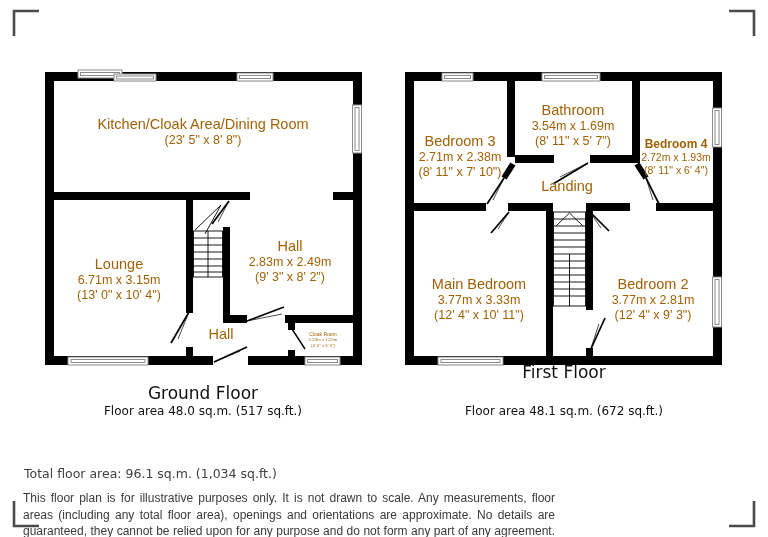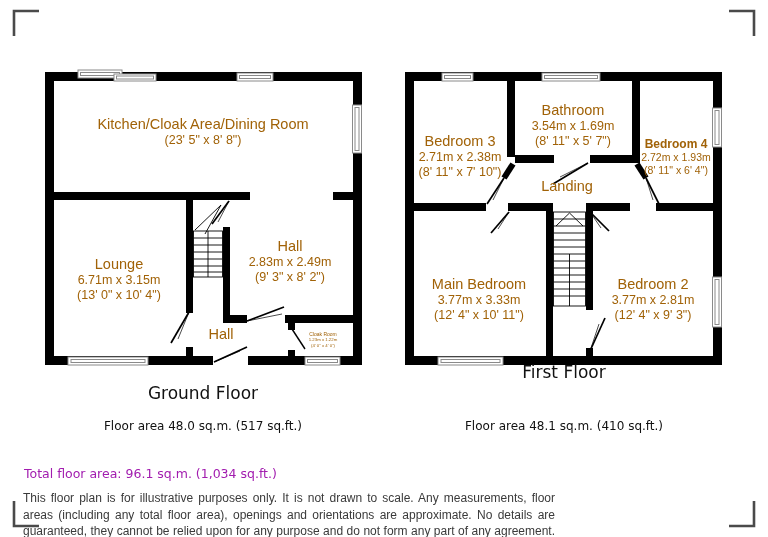--- a/index.html
+++ b/index.html
@@ -19,24 +19,24 @@
   .small .room-name{font-size:12px;font-weight:bold;}
   .small .room-dim{font-size:10.5px;}
   .tiny .room-name{font-size:5px;line-height:1.25;}
   .tiny .room-dim{font-size:4.3px;line-height:1.25;}
   .floor-caption{
     position:absolute;transform:translateX(-50%);
     text-align:center;white-space:nowrap;color:#111;
     font-family:"DejaVu Sans","Liberation Sans",sans-serif;
   }
   .floor-title{font-size:17px;}
-  .floor-area{font-size:12px;margin-top:15px;}
+  .floor-area{font-size:12px;}
   .total-area{
     position:absolute;left:24px;top:466px;
-    font-size:12.5px;color:#a21caf;
+    font-size:12.5px;color:#404040;
     font-family:"DejaVu Sans","Liberation Sans",sans-serif;
     white-space:nowrap;
   }
   .disclaimer{
     position:absolute;left:23px;top:490px;width:532px;
     font-size:12px;line-height:1.38;color:#3a3a3a;
     font-family:"Liberation Sans",sans-serif;
     text-align:justify;
   }
 </style>
@@ -284,16 +284,16 @@
   <div class="room-dim">(12' 4" x 10' 11")</div>
 </div>
 
 <div class="room-label" style="left:653px;top:276px;">
   <div class="room-name">Bedroom 2</div>
   <div class="room-dim">3.77m x 2.81m</div>
   <div class="room-dim">(12' 4" x 9' 3")</div>
 </div>
 
 <div class="floor-caption floor-title" style="left:564px;top:362px;">First Floor</div>
-<div class="floor-caption floor-area" style="left:564px;top:404px;">Floor area 48.1 sq.m. (410 sq.ft.)</div>
+<div class="floor-caption floor-area" style="left:564px;top:404px;">Floor area 48.1 sq.m. (672 sq.ft.)</div>
 
 <div class="total-area">Total floor area: 96.1 sq.m. (1,034 sq.ft.)</div>
 <div class="disclaimer">This floor plan is for illustrative purposes only. It is not drawn to scale. Any measurements, floor areas (including any total floor area), openings and orientations are approximate. No details are guaranteed, they cannot be relied upon for any purpose and do not form any part of any agreement. No liability is taken for any error, omission or misstatement. A party must rely upon its own inspection(s). Powered by www.Propertybox.io</div>
 
 </body></html>

